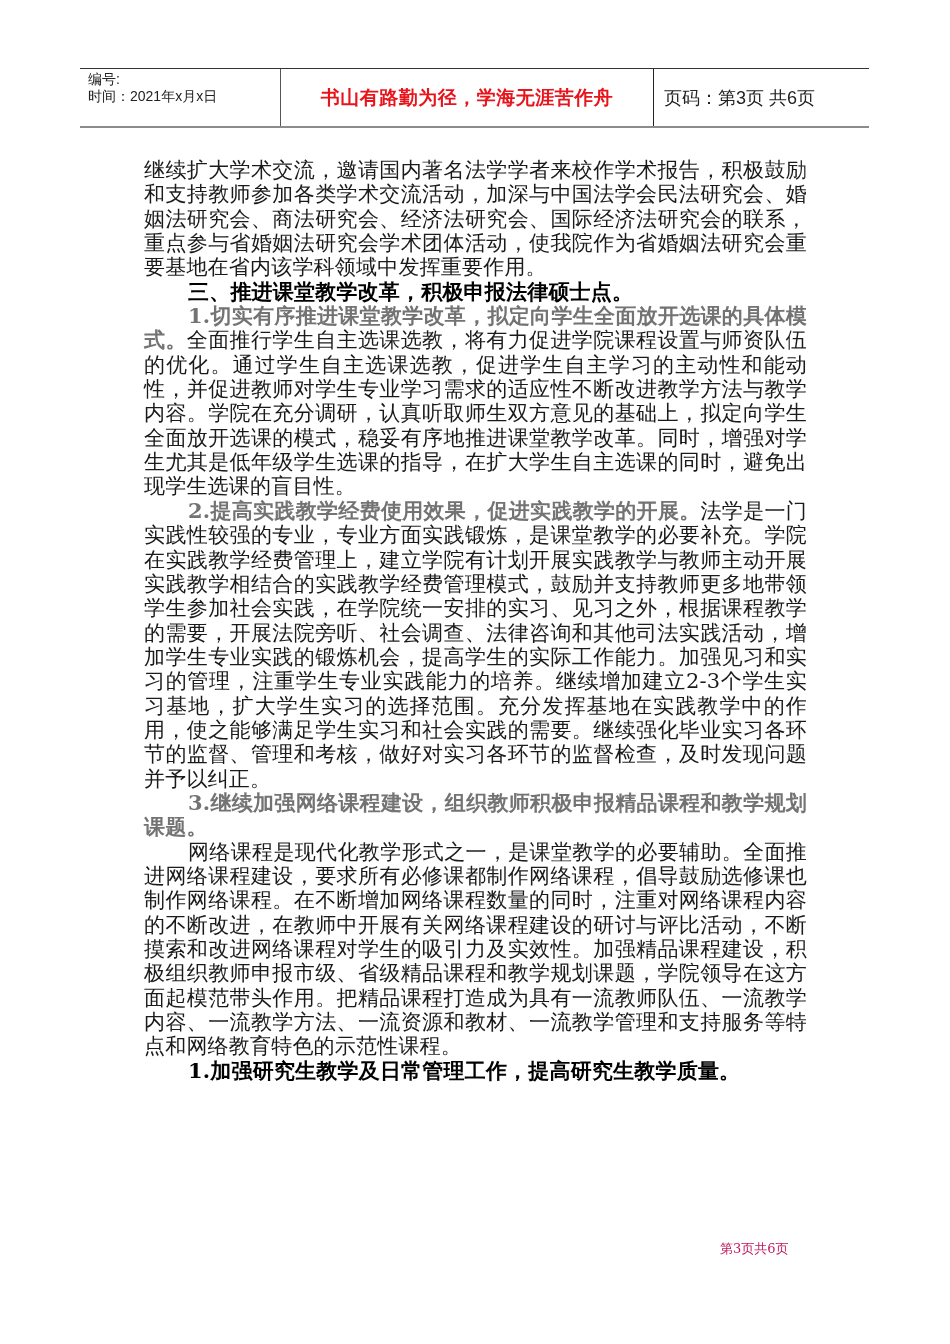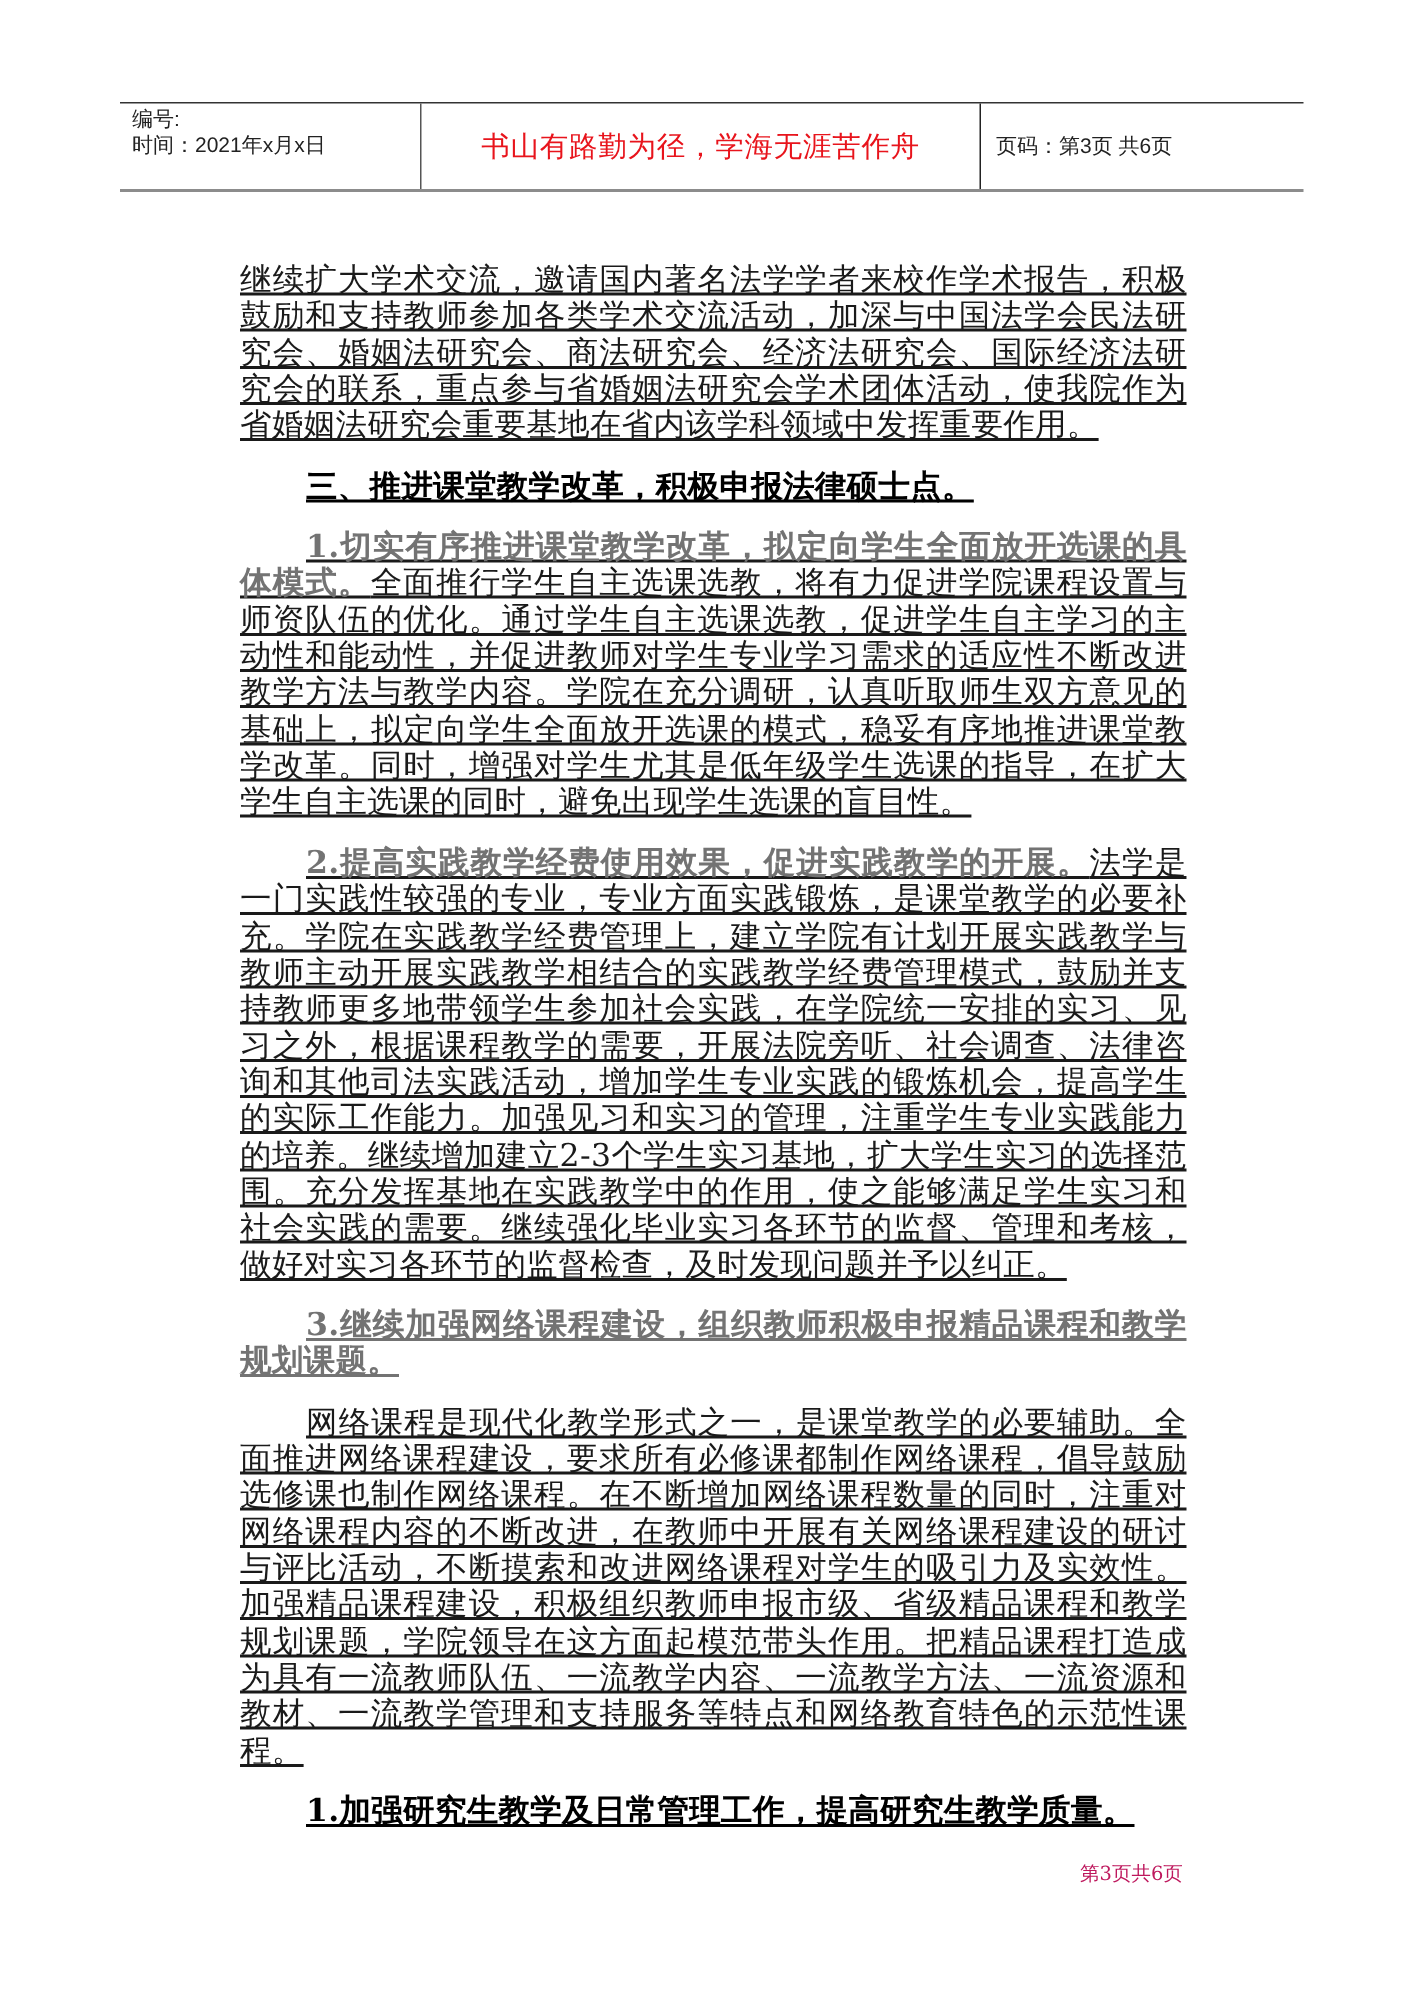--- a/index.html
+++ b/index.html
@@ -39,49 +39,48 @@
       line-height: 17px;
       color: #222222;
     }
     .hcell.mid {
       width: 373px;
       border-right: 1px solid #222222;
       display: flex;
       align-items: center;
       justify-content: center;
       font-family: "DejaVu Sans", "Liberation Sans", sans-serif;
-      font-weight: normal;
+      font-weight: bold;
       font-size: 19px;
       color: #e8141c;
       letter-spacing: 0.5px;
     }
     .hcell.right {
       flex: 1;
       display: flex;
       align-items: center;
       padding-left: 10px;
       font-family: "Liberation Sans", "DejaVu Sans", sans-serif;
-      font-size: 14px;
+      font-size: 18px;
       color: #222222;
     }
     .content {
       position: absolute;
       left: 144px;
       top: 158px;
       width: 663px;
       font-size: 21px;
       line-height: 24.35px;
       text-align: justify;
       text-justify: inter-character;
       letter-spacing: 0.2px;
       color: #1a1a1a;
     }
     .content p {
-      margin: 16px;
-      text-decoration: underline;
+      margin: 0;
     }
     .indent {
       text-indent: 44px;
     }
     .bold {
       font-weight: bold;
       color: #737373;
     }
     .section-heading {
       font-weight: bold;

